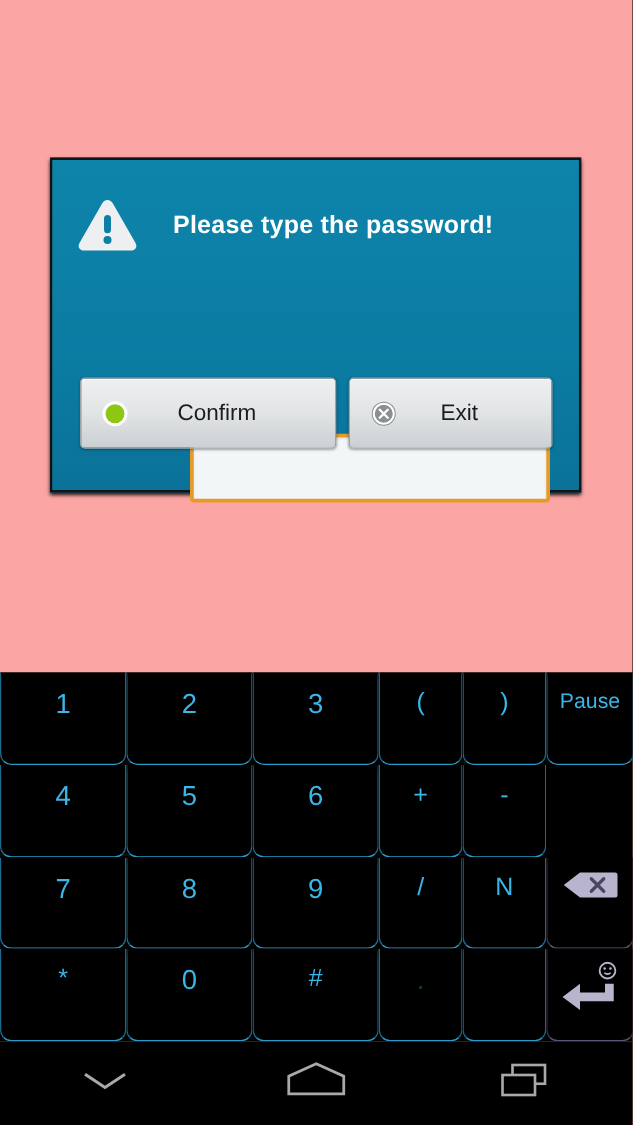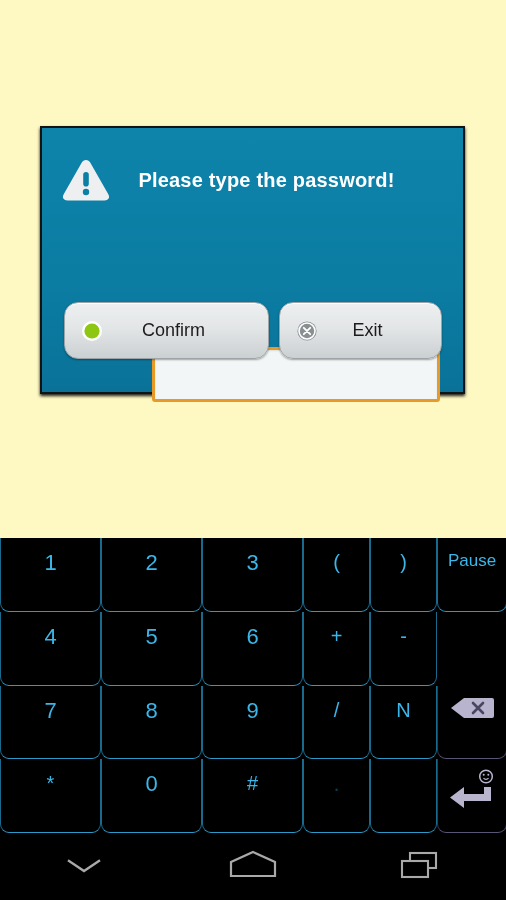--- a/index.html
+++ b/index.html
@@ -5,21 +5,21 @@
   * { margin:0; padding:0; box-sizing:border-box; }
   html, body {
     width:506px; height:900px;
     background:#000;
     font-family:"Liberation Sans", sans-serif;
     overflow:hidden;
   }
   #screen {
     position:relative;
     width:506px; height:900px;
-    background:#fef9c3;
+    background:#fca5a5;
   }
 
   
   .dialog {
     position:absolute;
     left:40px; top:126px;
     width:425px; height:268px;
     background:#0C7FA6;
     border:2px solid #111315;
     box-shadow:0 2px 3px rgba(0,0,0,0.9);
@@ -78,21 +78,21 @@
     left:0; bottom:33px;
     width:100%;
     padding:0 22px;
     display:flex;
     gap:10px;
   }
   .btn {
     height:57px;
     background:linear-gradient(180deg,#EDEFF0 0%, #E3E6E7 45%, #CBD0D2 100%);
     border:1px solid #9DA3A6;
-    border-radius:14px;
+    border-radius:4px;
     box-shadow:0 1px 2px rgba(0,0,0,0.35), inset 0 1px 0 rgba(255,255,255,0.85);
     display:flex;
     align-items:center;
     position:relative;
     cursor:pointer;
   }
   .btn-confirm { flex:0 0 205px; }
   .btn-exit    { flex:0 0 163px; }
   .btn-icon {
     position:absolute;

